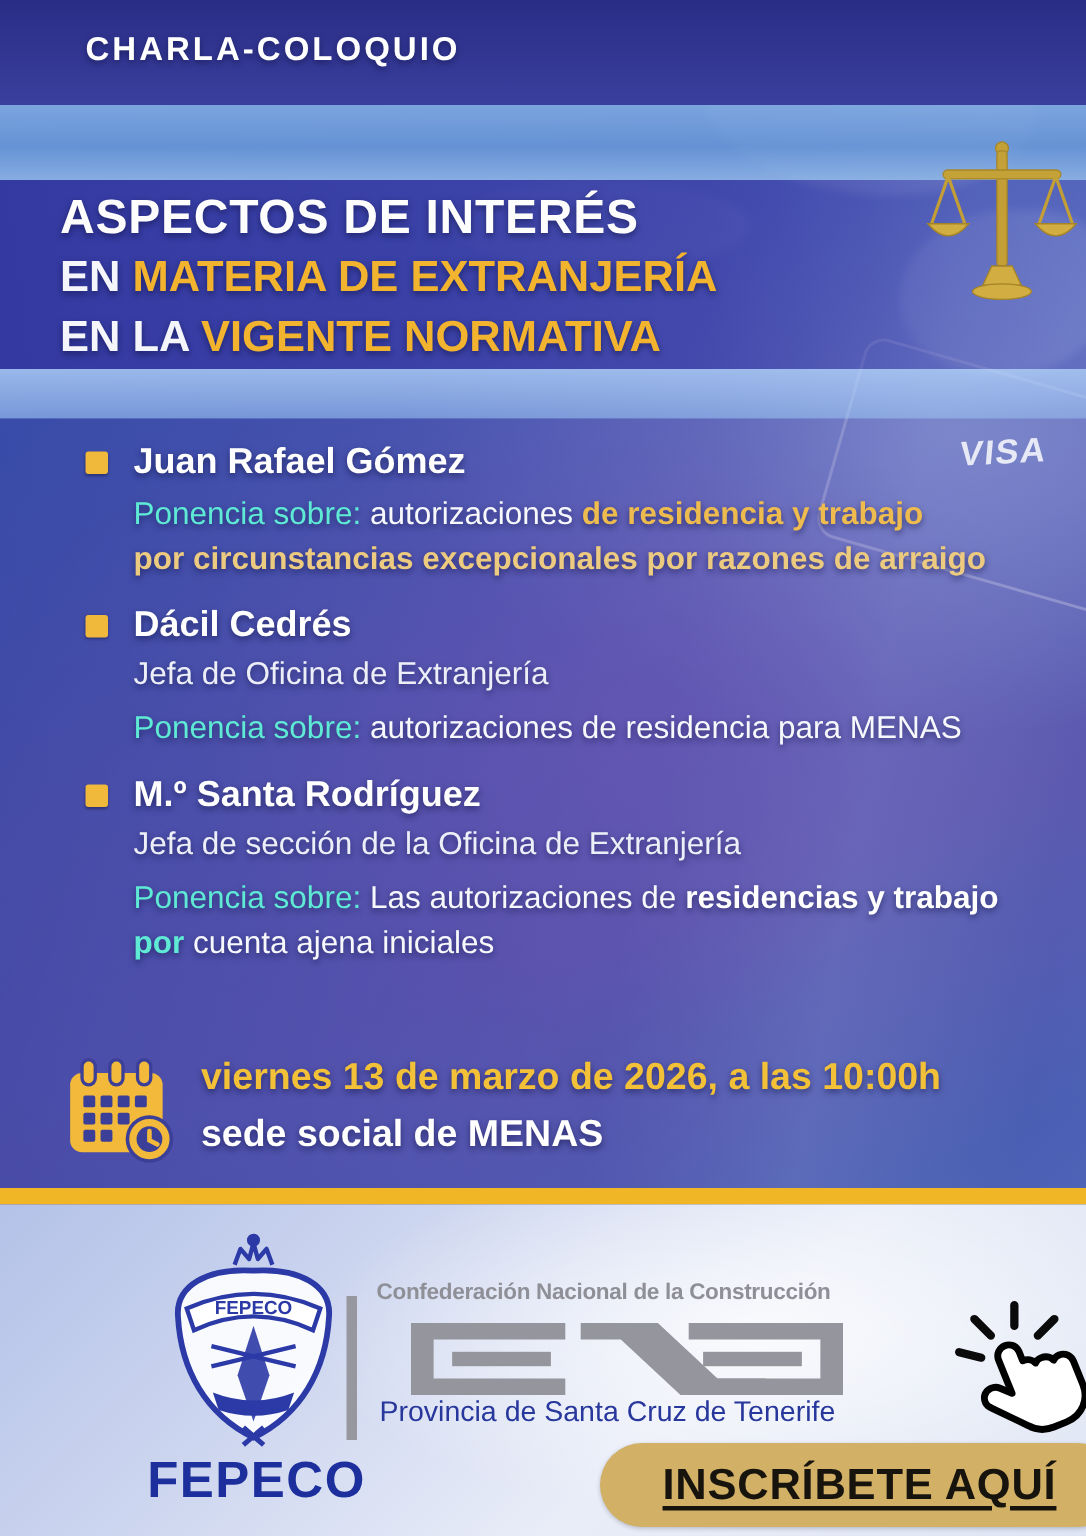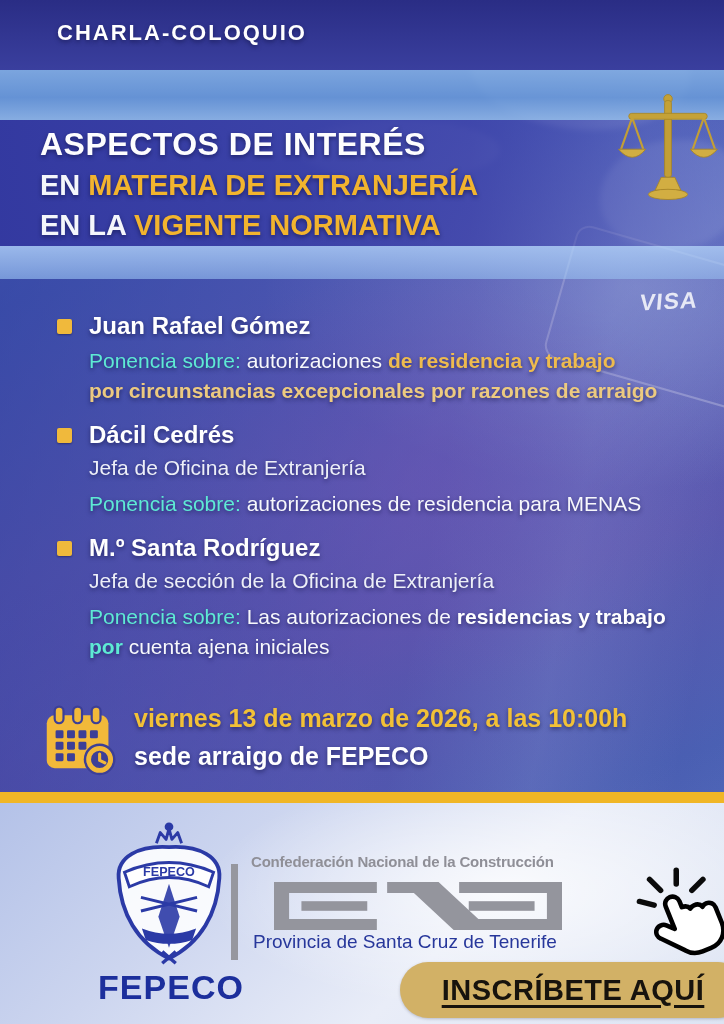--- a/index.html
+++ b/index.html
@@ -42,21 +42,21 @@
       linear-gradient(135deg,#b4c2e8 0%,#ccd5ef 30%,#e9edf8 62%,#dde4f3 100%);}
   
   .shadowed{text-shadow:0 2px 4px rgba(12,14,60,.55);}
   .banner-title{position:absolute;left:57px;top:20px;font-size:22px;font-weight:bold;
     color:#ffffff;letter-spacing:2px;}
   .heading{position:absolute;left:40px;top:126px;}
   .h-line1{font-size:32px;line-height:36px;font-weight:bold;color:#fdfdfe;letter-spacing:.5px;}
   .h-line{font-size:29px;line-height:34px;font-weight:bold;margin-top:6px;}
   .h-white{color:#f4f6fb;}
   .h-gold{color:#f2b42e;}
-  .speakers{position:absolute;left:57px;top:312px;width:610px;}
+  .speakers{position:absolute;left:57px;top:294px;width:610px;}
   .speaker{margin-bottom:15px;}
   .speaker-name-row{display:flex;align-items:center;gap:17px;}
   .bullet{width:15px;height:15px;background:#f0b93c;border-radius:2px;flex:none;box-shadow:0 1px 2px rgba(10,10,40,.4);}
   .speaker-name{font-size:24px;line-height:28px;font-weight:bold;color:#ffffff;}
   .speaker-role{margin:4px 0 0 32px;font-size:21px;line-height:30px;color:#edeff8;}
   .talk{margin:6px 0 0 32px;font-size:21px;line-height:30px;}
   .talk-label{color:#5eead4;}
   .talk-normal{color:#f7f8fc;}
   .talk-bold-gold{color:#eebb4e;font-weight:bold;}
   .talk-bold-white{color:#ffffff;font-weight:bold;}
@@ -199,21 +199,21 @@
         <rect x="38" y="44" width="9" height="9" rx="1.5"></rect>
         <rect x="12" y="57" width="9" height="9" rx="1.5"></rect>
           <rect x="25" y="57" width="9" height="9" rx="1.5"></rect>
       </g>
       <circle cx="62" cy="64" r="18" fill="#3c3f97"></circle>
       <circle cx="62" cy="64" r="12.5" fill="none" stroke="#f2b93a" stroke-width="5.5"></circle>
       <path d="M62 58 v7 l6 3" fill="none" stroke="#f2b93a" stroke-width="3.5" stroke-linecap="round"></path>
     </svg>
     <div class="event-text">
       <div class="event-line1 shadowed">viernes 13 de marzo de 2026, a las 10:00h</div>
-      <div class="event-line2 shadowed">sede arraigo de FEPECO</div>
+      <div class="event-line2 shadowed">sede social de MENAS</div>
     </div>
   </div>
 
   <div class="gold-bar"></div>
 
   <div class="footer"></div>
 
   <svg class="crest" viewBox="0 0 150 155">
     <g stroke="#2b3aa6" fill="none" stroke-width="3">
       <path d="M62 24 l4-11 6 7 3-11 3 11 6-7 4 11" stroke-linejoin="round"></path>

